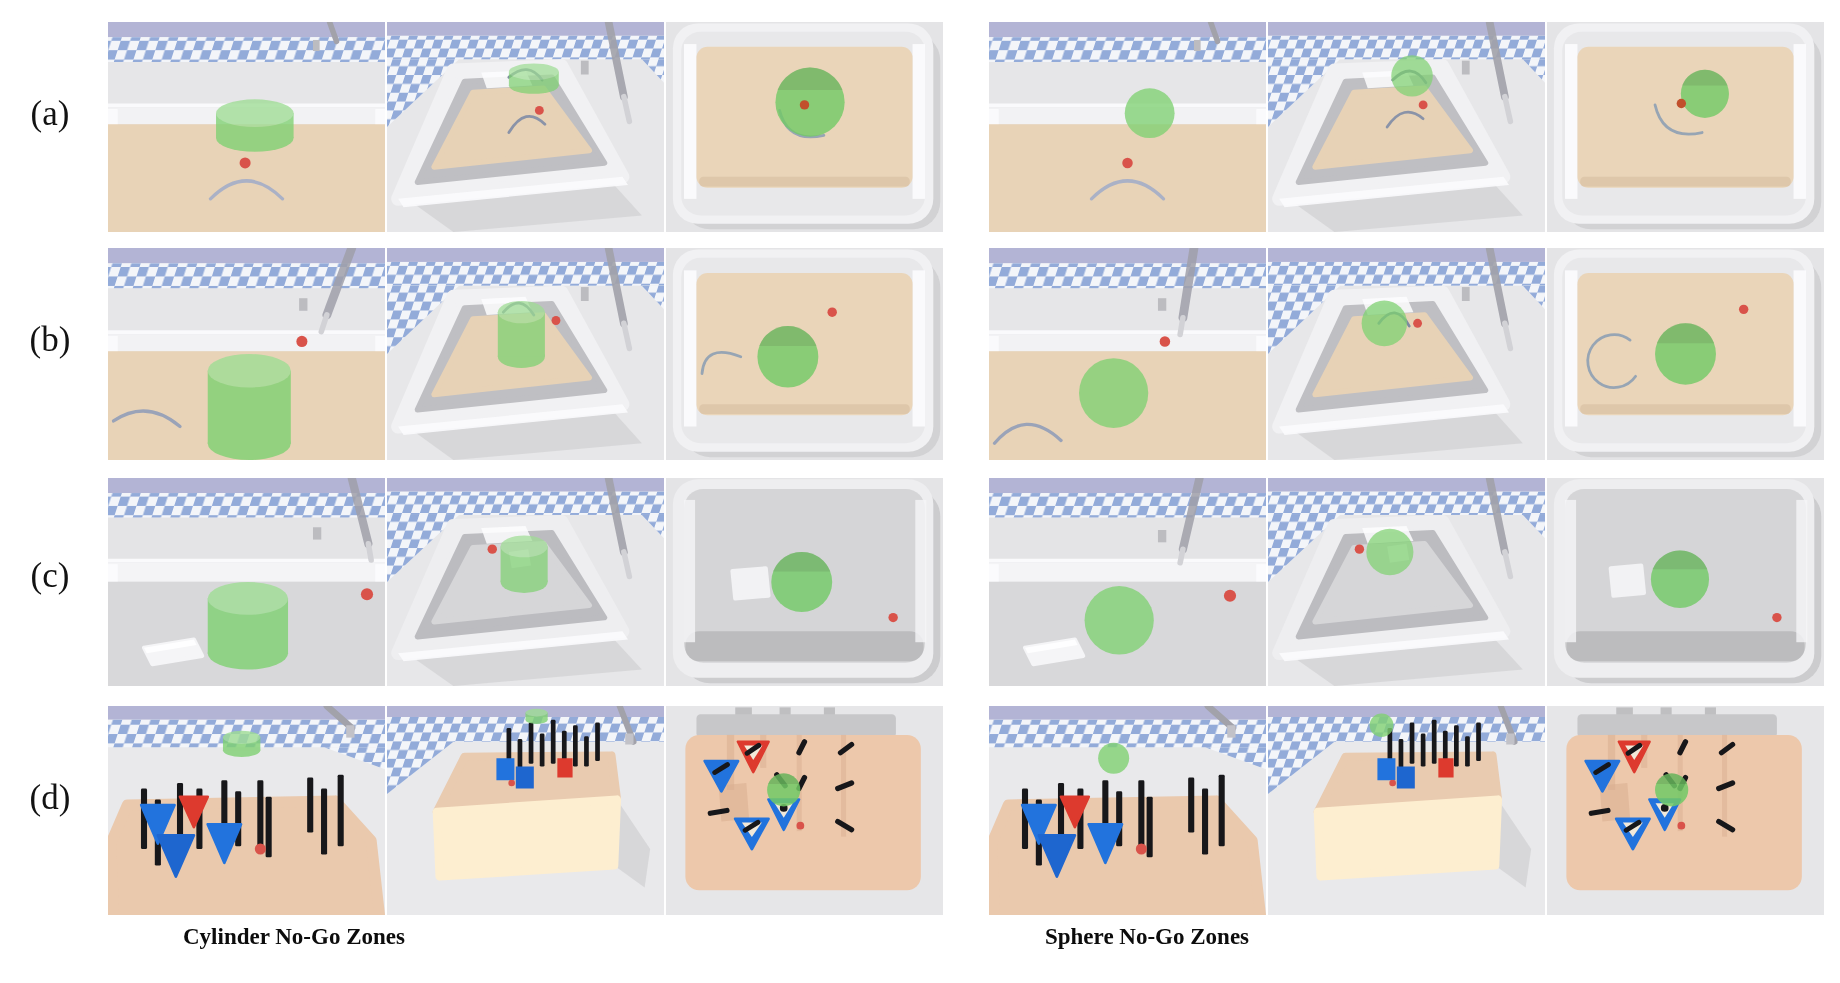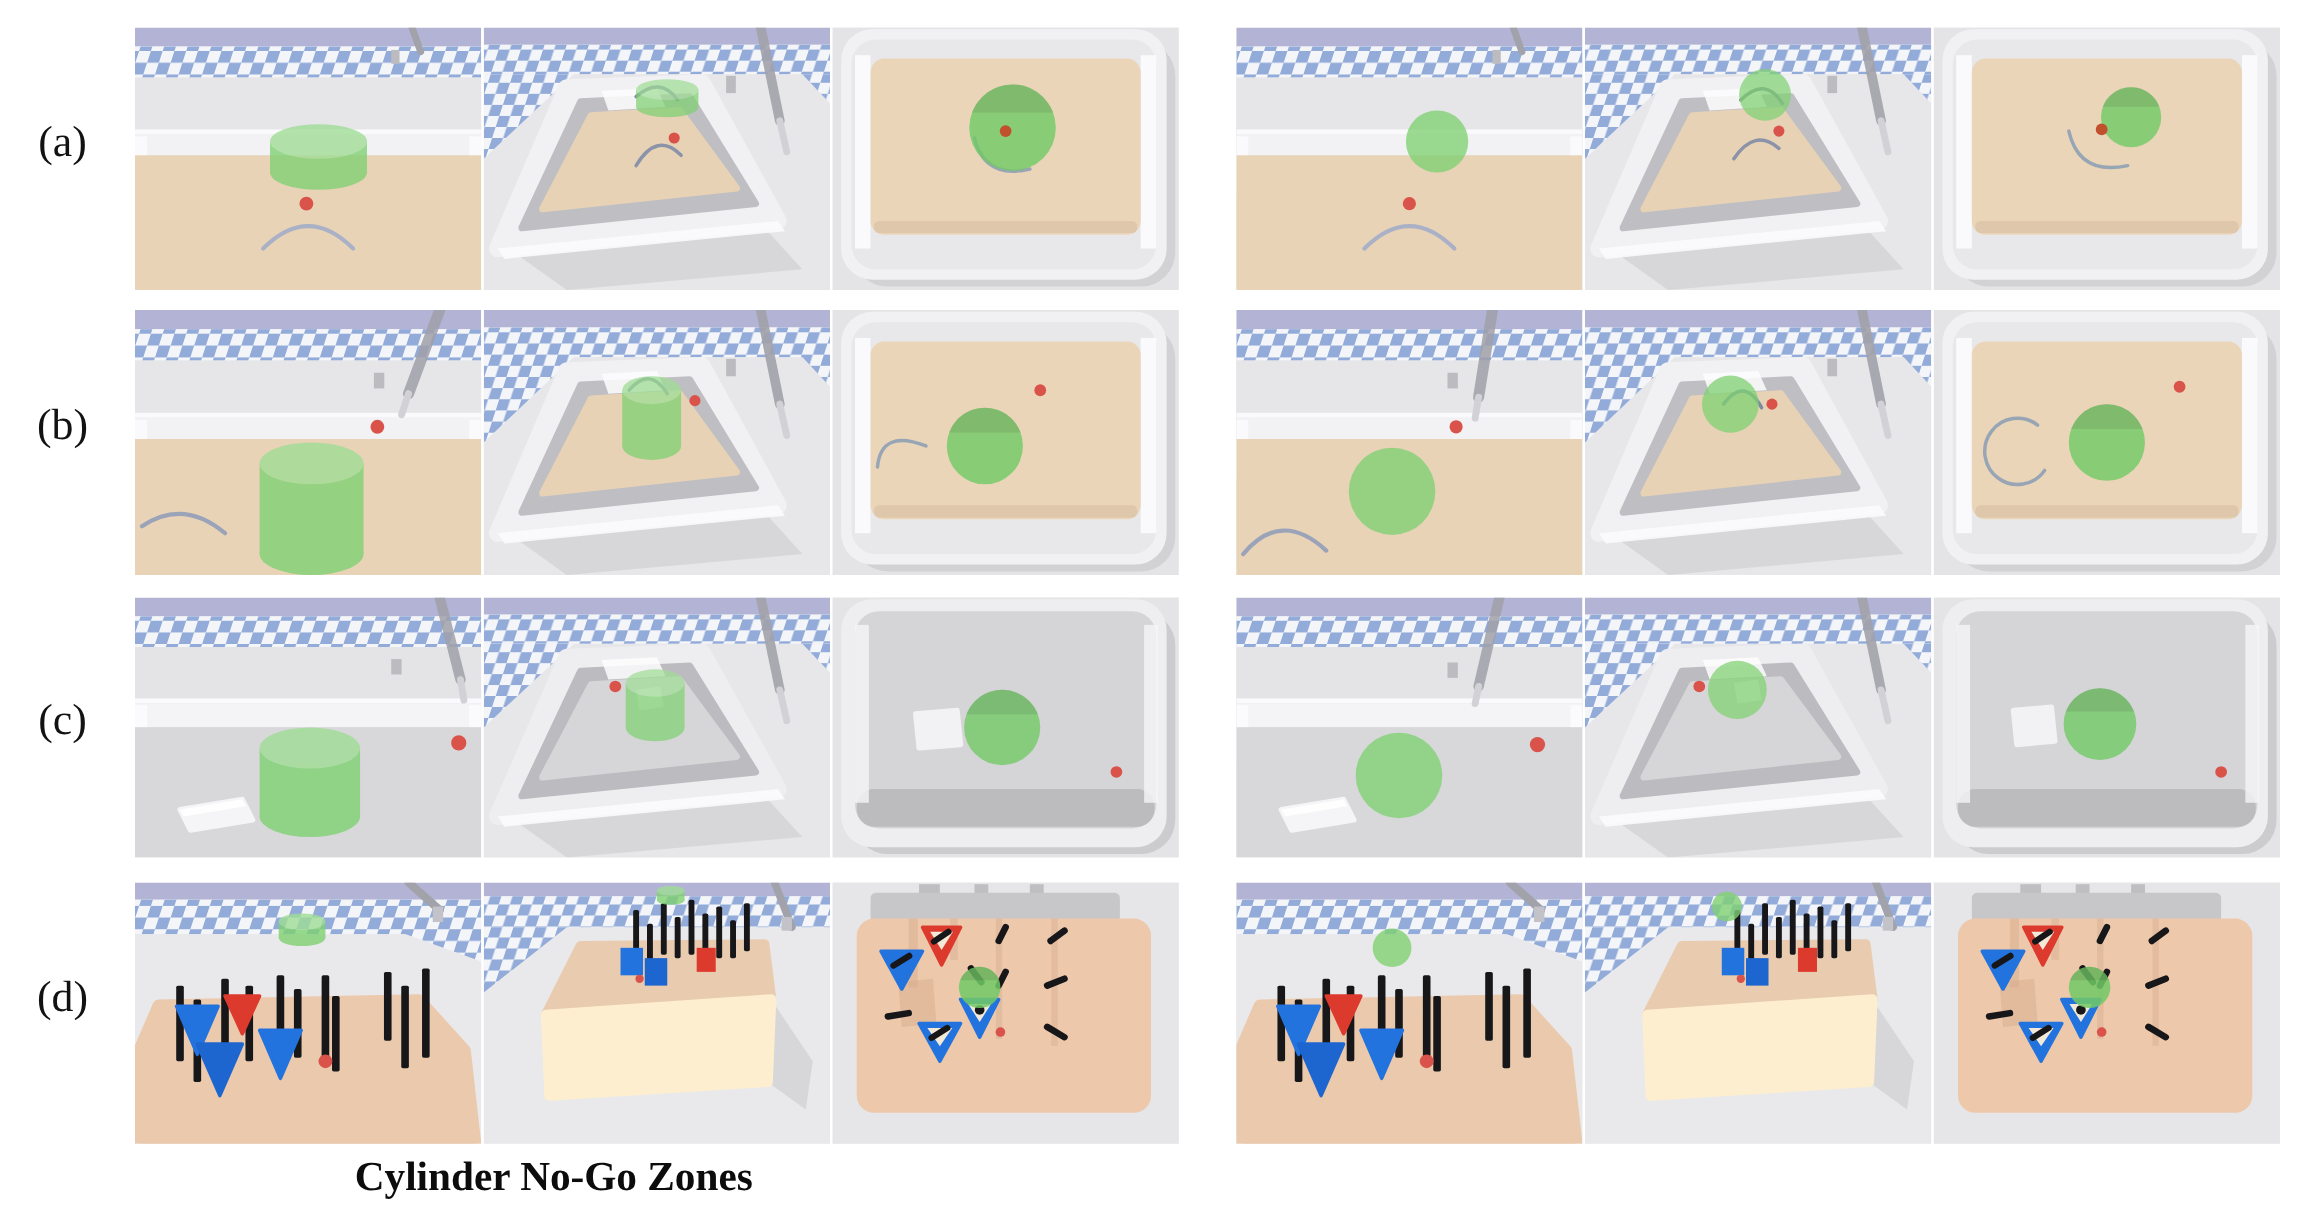--- a/index.html
+++ b/index.html
@@ -8,22 +8,22 @@
     font-family:"Liberation Serif","DejaVu Serif",serif;overflow:hidden;
   }
   .row-label{
     position:absolute;left:14px;width:72px;text-align:center;
     font-size:35px;color:#121212;line-height:40px;
   }
   .group{position:absolute;top:22px;width:835px;height:893px;}
   .cell{position:absolute;background:#e9e9eb;overflow:hidden;}
   .cell svg{display:block;width:100%;height:100%;}
   .caption{
-    position:absolute;top:924px;width:520px;text-align:center;
-    font-size:33px;font-weight:bold;color:#0c0c0c;
+    position:absolute;top:924px;width:520px;
+    font-size:23px;font-weight:bold;color:#0c0c0c;
   }
 </style>
 </head>
 <body>
 
 <div style="position:absolute;inset:0;">
   <div class="row-label" style="top:94px">(a)</div>
   <div class="row-label" style="top:320px">(b)</div>
   <div class="row-label" style="top:556px">(c)</div>
   <div class="row-label" style="top:778px">(d)</div>
@@ -767,13 +767,14 @@
           <line x1="43" y1="25" x2="46" y2="29" stroke="#17171a" stroke-width="1.9" stroke-linecap="round"></line>
           <g opacity="0.85">
             <circle cx="45" cy="30.5" r="6" fill="#72ca66"></circle>
             <path d="M39.37950180144144,28.4 A6,6 0 0 1 50.62049819855856,28.4 Z" fill="rgb(89,158,80)" opacity="0.5"></path>
           </g>
         </svg>
       </div>
     </div>
 
   <div class="caption" style="left:183px">Cylinder No-Go Zones</div>
+  <div class="caption" style="left:1045px">Sphere No-Go Zones</div>
 </div>
 
 </body></html>

